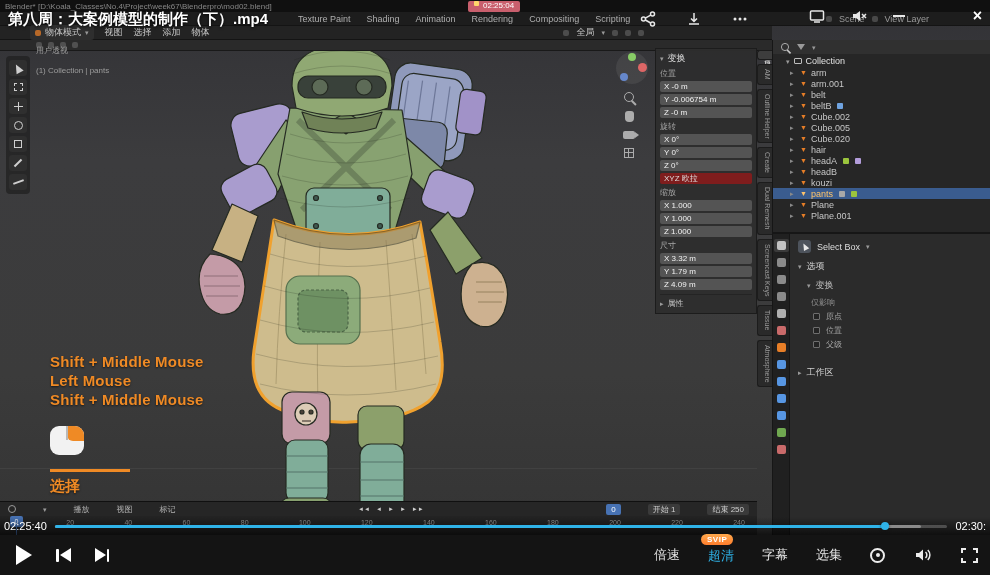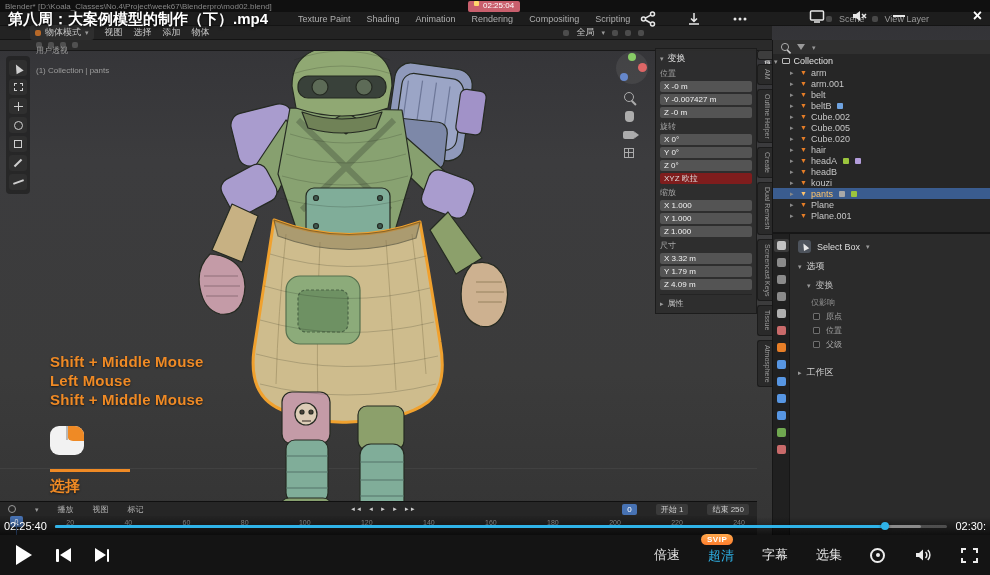--- a/index.html
+++ b/index.html
@@ -91,21 +91,21 @@
         border-right:0;border-radius:3px 0 0 3px;padding:4px 1px;text-align:center;line-height:1.1;white-space:nowrap}
   .ntab.active{background:#3d3d3d;color:#ddd}
 
   
   .right-col{position:absolute;left:772px;top:40px;width:218px;bottom:0;background:#282828;
              border-left:1px solid #161616;display:flex;flex-direction:column;z-index:11}
   .outliner{height:194px;border-bottom:2px solid #161616;display:flex;flex-direction:column;background:#262626}
   .out-head{height:14px;background:#303030;display:flex;align-items:center;gap:7px;padding:0 7px}
   .funnel{width:0;height:0;border-left:4px solid transparent;border-right:4px solid transparent;border-top:6px solid #9a9a9a}
   .out-body{flex:1;overflow:hidden;padding-top:1px;font-size:9px}
-  .out-root{display:flex;align-items:center;gap:4px;height:12px;padding:0 1px;color:#e0e0e0}
+  .out-root{display:flex;align-items:center;gap:4px;height:12px;padding:0 13px;color:#e0e0e0}
   .coll-ic{width:8px;height:6px;border:1px solid #bdbdbd;border-radius:1px}
   .out-row{display:flex;align-items:center;gap:4px;height:11px;padding:0 5px 0 17px;color:#c6c6c6;white-space:nowrap}
   .out-row .rchev{color:#8a8a8a;font-size:7px;width:6px;line-height:1}
   .tri{color:#e77e27;font-size:7px;line-height:1}
   .out-row.selected{background:#3a5c8f;color:#ffc46b}
   .out-row.selected .tri{color:#ffc46b}
   .mi{width:6px;height:6px;border-radius:1px;margin-left:2px}
   .mi.b{background:#6fa3e0}.mi.g{background:#9bc53d}.mi.p{background:#b39ddb}.mi.gr{background:#a8a8a8}
 
   .props{flex:1;display:flex;min-height:0;background:#2b2b2b}
@@ -123,21 +123,21 @@
   .sec{display:flex;align-items:center;gap:5px;color:#d2d2d2;margin-top:6px}
   .sec.sub{margin-left:9px;color:#c2c2c2}
   .aff{margin:5px 0 1px 13px;color:#8d8d8d;font-size:8px}
   .cb-row{display:flex;align-items:center;gap:6px;margin:3px 0 0 15px;color:#a6a6a6;font-size:8px}
   .cb{width:7px;height:7px;border:1px solid #6e6e6e;border-radius:1px;background:#242424}
   .ws-gap{margin-top:16px}
 
   
   .timeline{position:absolute;left:0;bottom:0;width:757px;height:34px;background:#1e1e1e;
             border-top:1px solid #101010;z-index:6}
-  .tl-head{height:14px;display:flex;align-items:center;gap:19px;padding:0 8px;font-size:8px;color:#b0b0b0;background:#262626}
+  .tl-head{height:14px;display:flex;align-items:center;gap:27px;padding:0 8px;font-size:8px;color:#b0b0b0;background:#262626}
   .clock-ic{width:8px;height:8px;border:1.5px solid #9a9a9a;border-radius:50%}
   .transport{margin:0 auto;display:flex;gap:6px;font-size:6px;color:#cfcfcf;align-items:center}
   .frame-chip{background:#4772b3;color:#fff;border-radius:2px;padding:0 5px;height:11px;display:flex;align-items:center;font-size:8px}
   .range-chip{background:#3a3a3a;border-radius:2px;padding:0 5px;height:11px;display:flex;align-items:center;color:#cfcfcf;font-size:8px}
   .tl-ruler{position:relative;height:20px;background:#232323;display:flex;justify-content:space-between;
             align-items:flex-start;padding:3px 12px 0;font-size:7px;color:#9a9a9a}
   .playhead{position:absolute;left:10px;top:0;width:13px;height:11px;background:#4772b3;color:#fff;font-size:7px;
             display:flex;align-items:center;justify-content:center;border-radius:2px}
   .playhead::after{content:"";position:absolute;left:6px;top:11px;width:1px;height:9px;background:#4772b3}
 
@@ -370,21 +370,21 @@
       <span class="grid-ic"></span>
     </div>
 
     <div class="npanel">
       <div class="np-head">
         <span class="chev">▾</span>
         <span>变换</span>
       </div>
       <div class="np-sec">位置</div>
       <div class="np-field">X  -0 m</div>
-      <div class="np-field">Y  -0.007427 m</div>
+      <div class="np-field">Y  -0.006754 m</div>
       <div class="np-field">Z  -0 m</div>
       <div class="np-sec">旋转</div>
       <div class="np-field">X  0°</div>
       <div class="np-field">Y  0°</div>
       <div class="np-field">Z  0°</div>
       <div class="np-field mode">XYZ 欧拉</div>
       <div class="np-sec">缩放</div>
       <div class="np-field">X  1.000</div>
       <div class="np-field">Y  1.000</div>
       <div class="np-field">Z  1.000</div>

